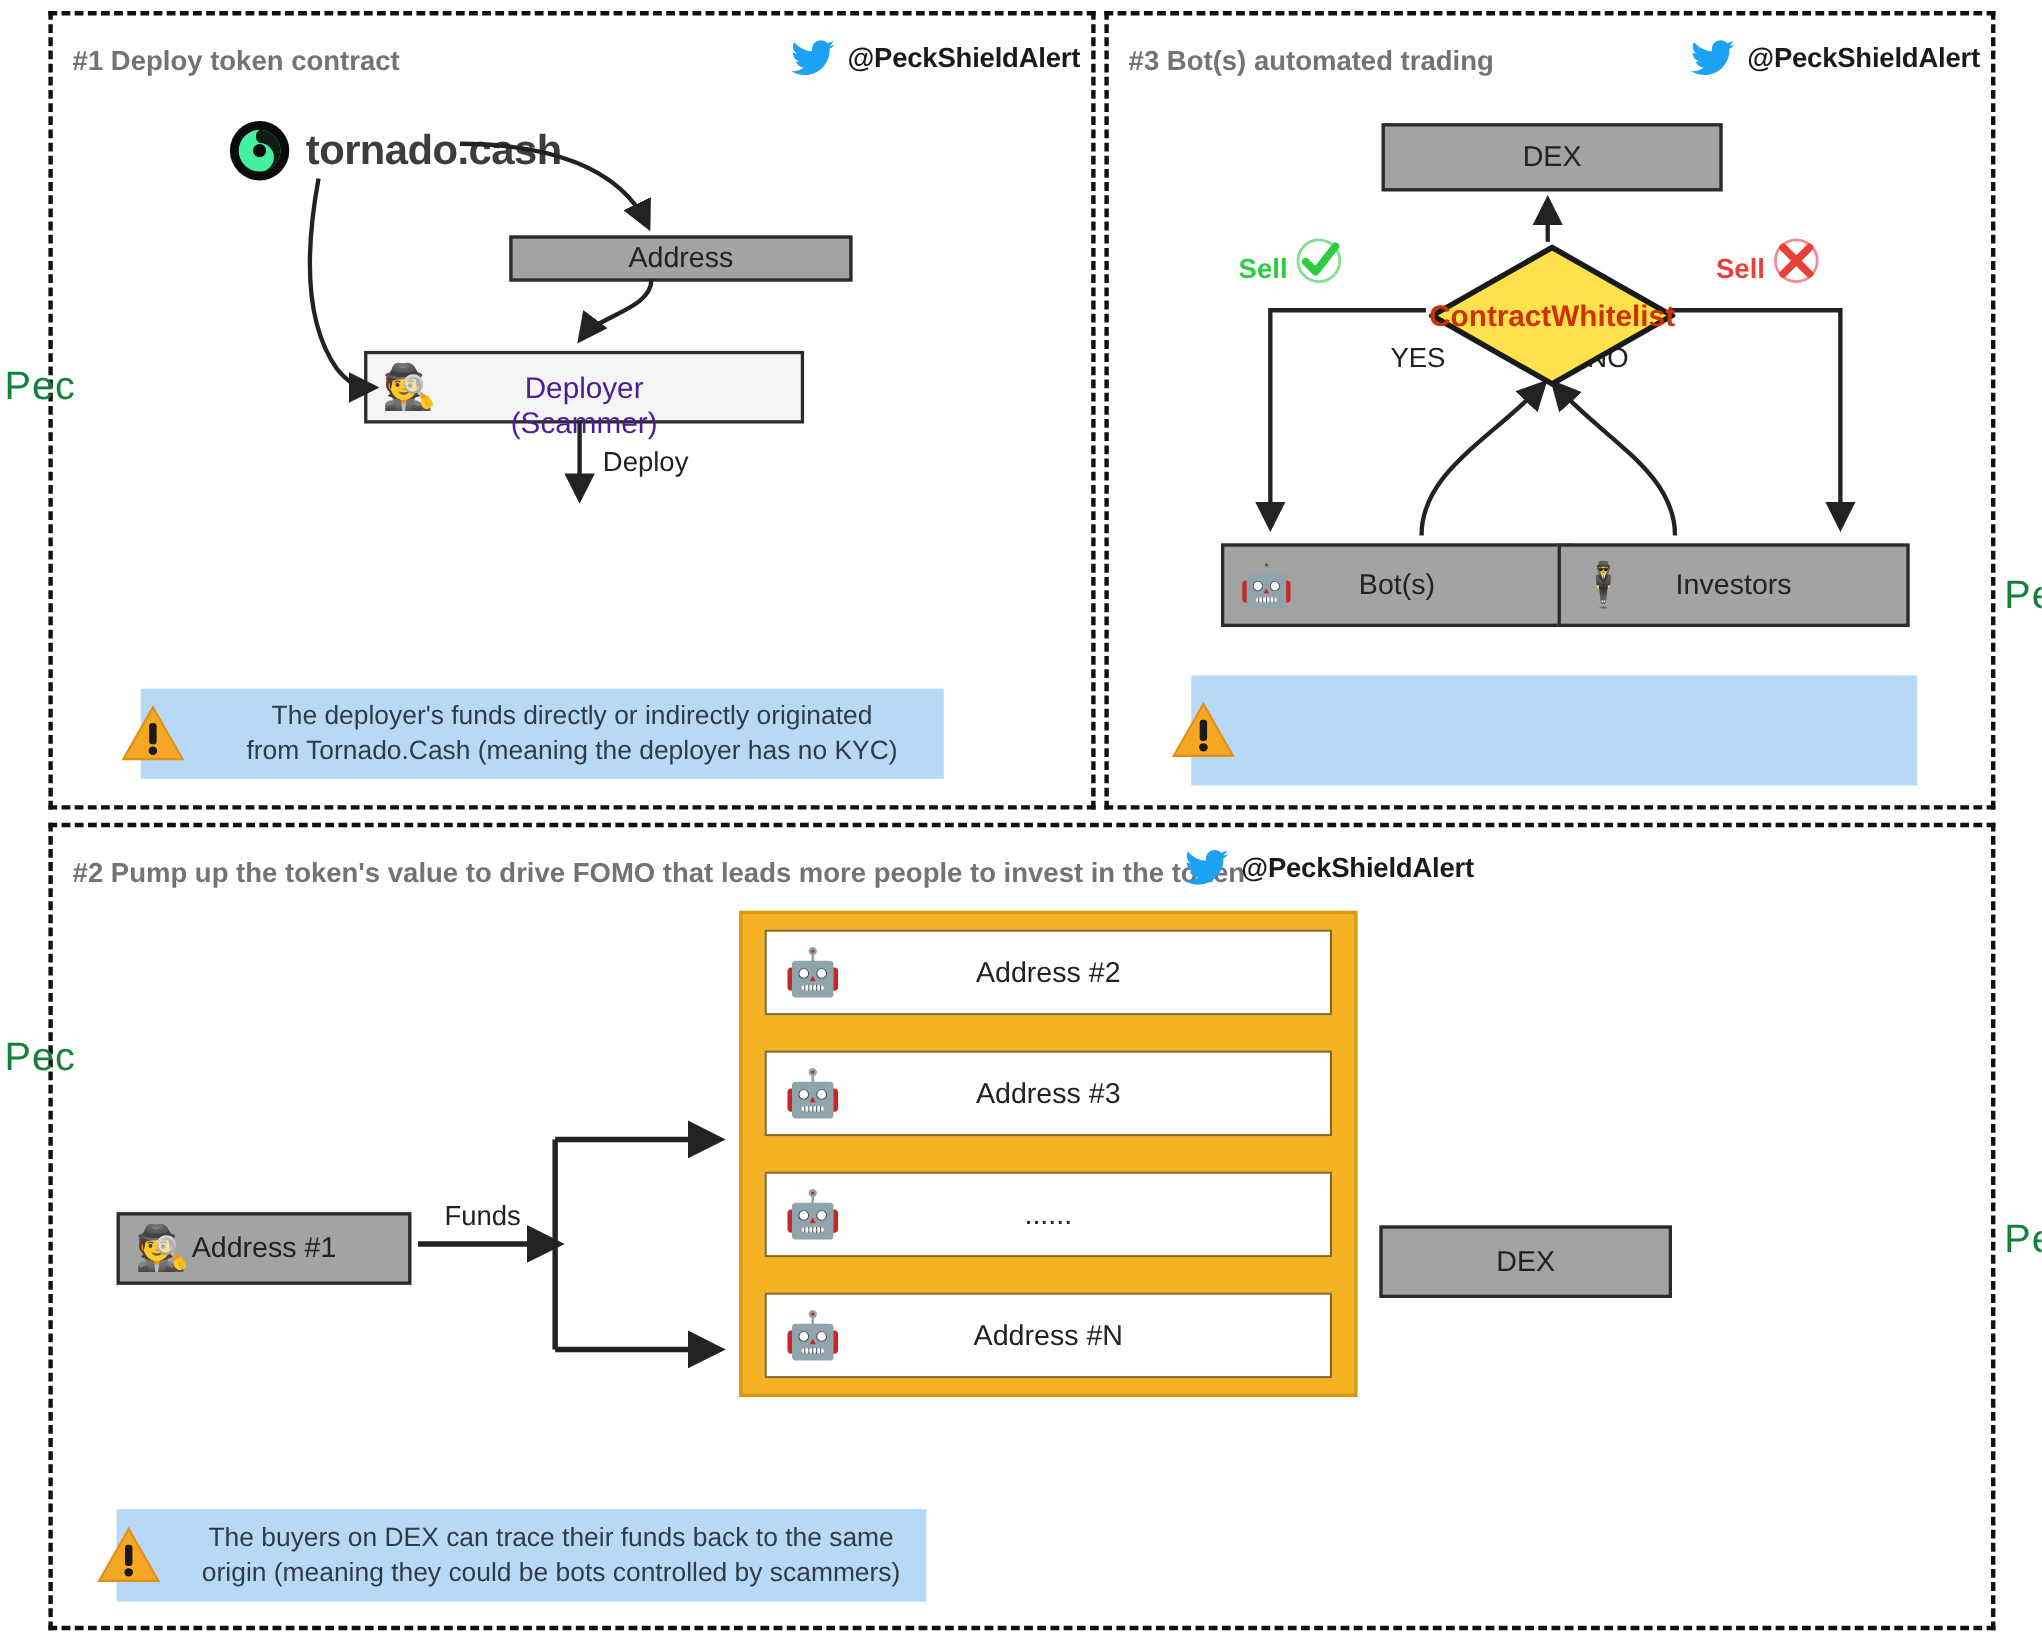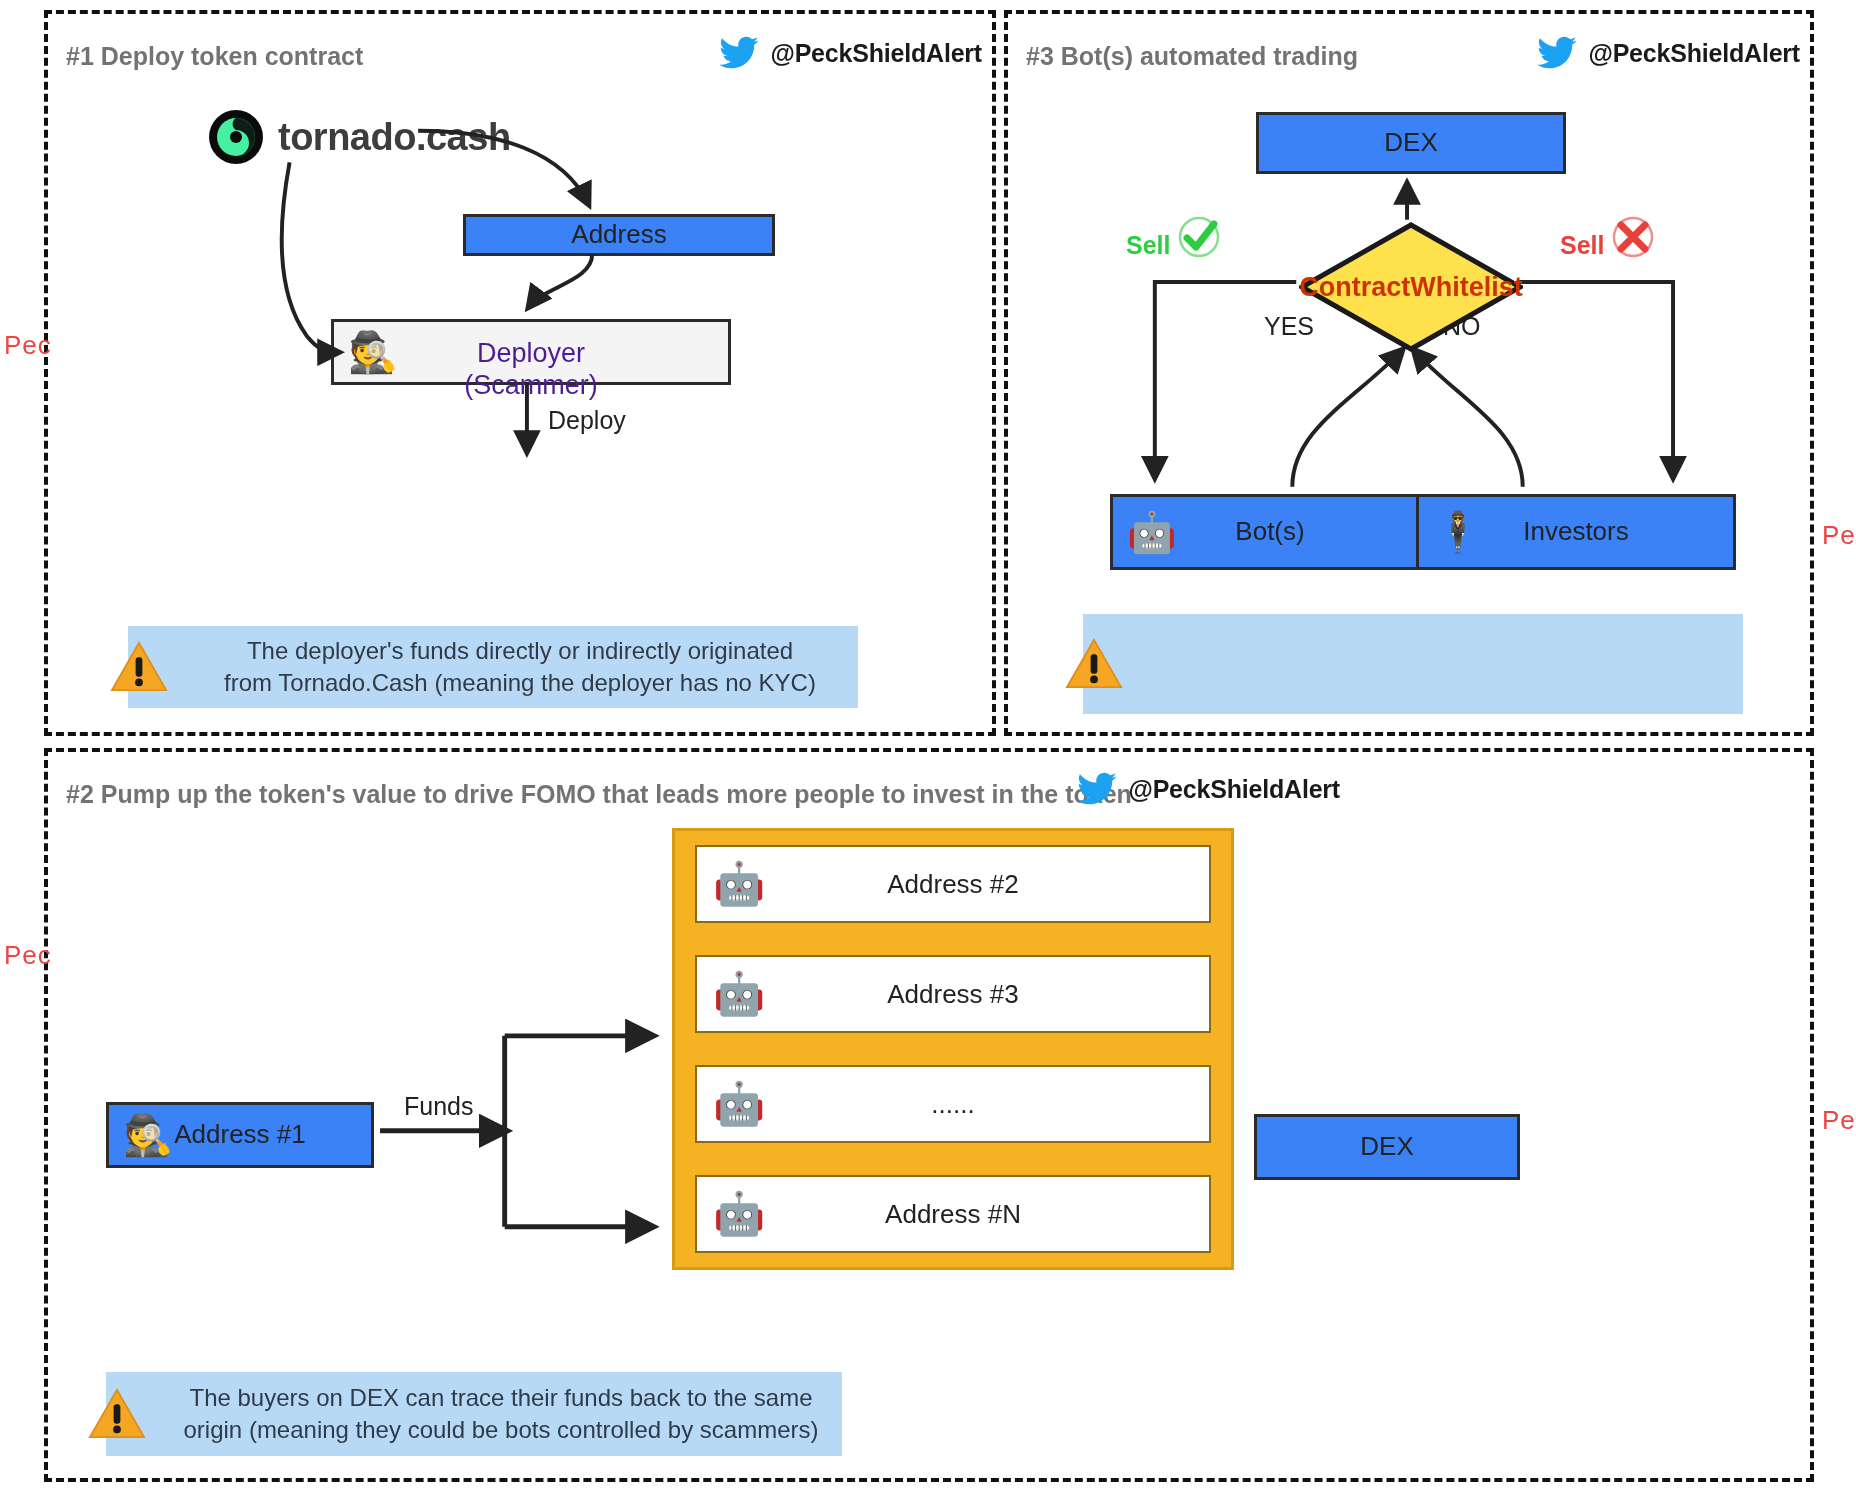--- a/index.html
+++ b/index.html
@@ -49,21 +49,21 @@
   }
   .bird { width: 42px; height: 34px; display:block; }
   #p1-handle { right: 10px; top: 22px; }
   #p3-handle { right: 10px; top: 22px; }
   #p2-handle { right: 470px; top: 20px; }
 
   
   .nbox {
     position: absolute;
     border: 3px solid #2b2b2b;
-    background: #3b82f6;
+    background: #a3a3a3;
     display: flex;
     align-items: center;
     justify-content: center;
     font-size: 26px;
     color: #222;
   }
   .nbox.shaded { background:#f4f4f4; }
   .nbox .lbl { text-align:center; line-height:1.15; }
   .nbox .redlbl { color:#4c1d95; font-size:27px; text-align:center; line-height:1.2;margin-top:34px;}
 
@@ -142,21 +142,21 @@
     position:relative;
     height:78px;
     background:#ffffff;
     border:2px solid #8a6a12;
     display:flex; align-items:center; justify-content:center;
     font-size:26px; color:#222;
   }
   .addr-row .emoji { left:16px; font-size:42px; }
 
   .dotted-wm {
-    position:absolute; color:#ef4444; font-size:26px; letter-spacing:1px;
+    position:absolute; color:#15803d; font-size:36px; letter-spacing:1px;
   }
 </style>
 </head>
 <body>
 
 <div id="root">
 
   <div class="panel" id="panel-1">
     <div class="panel-title" id="p1-title">#1 Deploy token contract</div>
 

